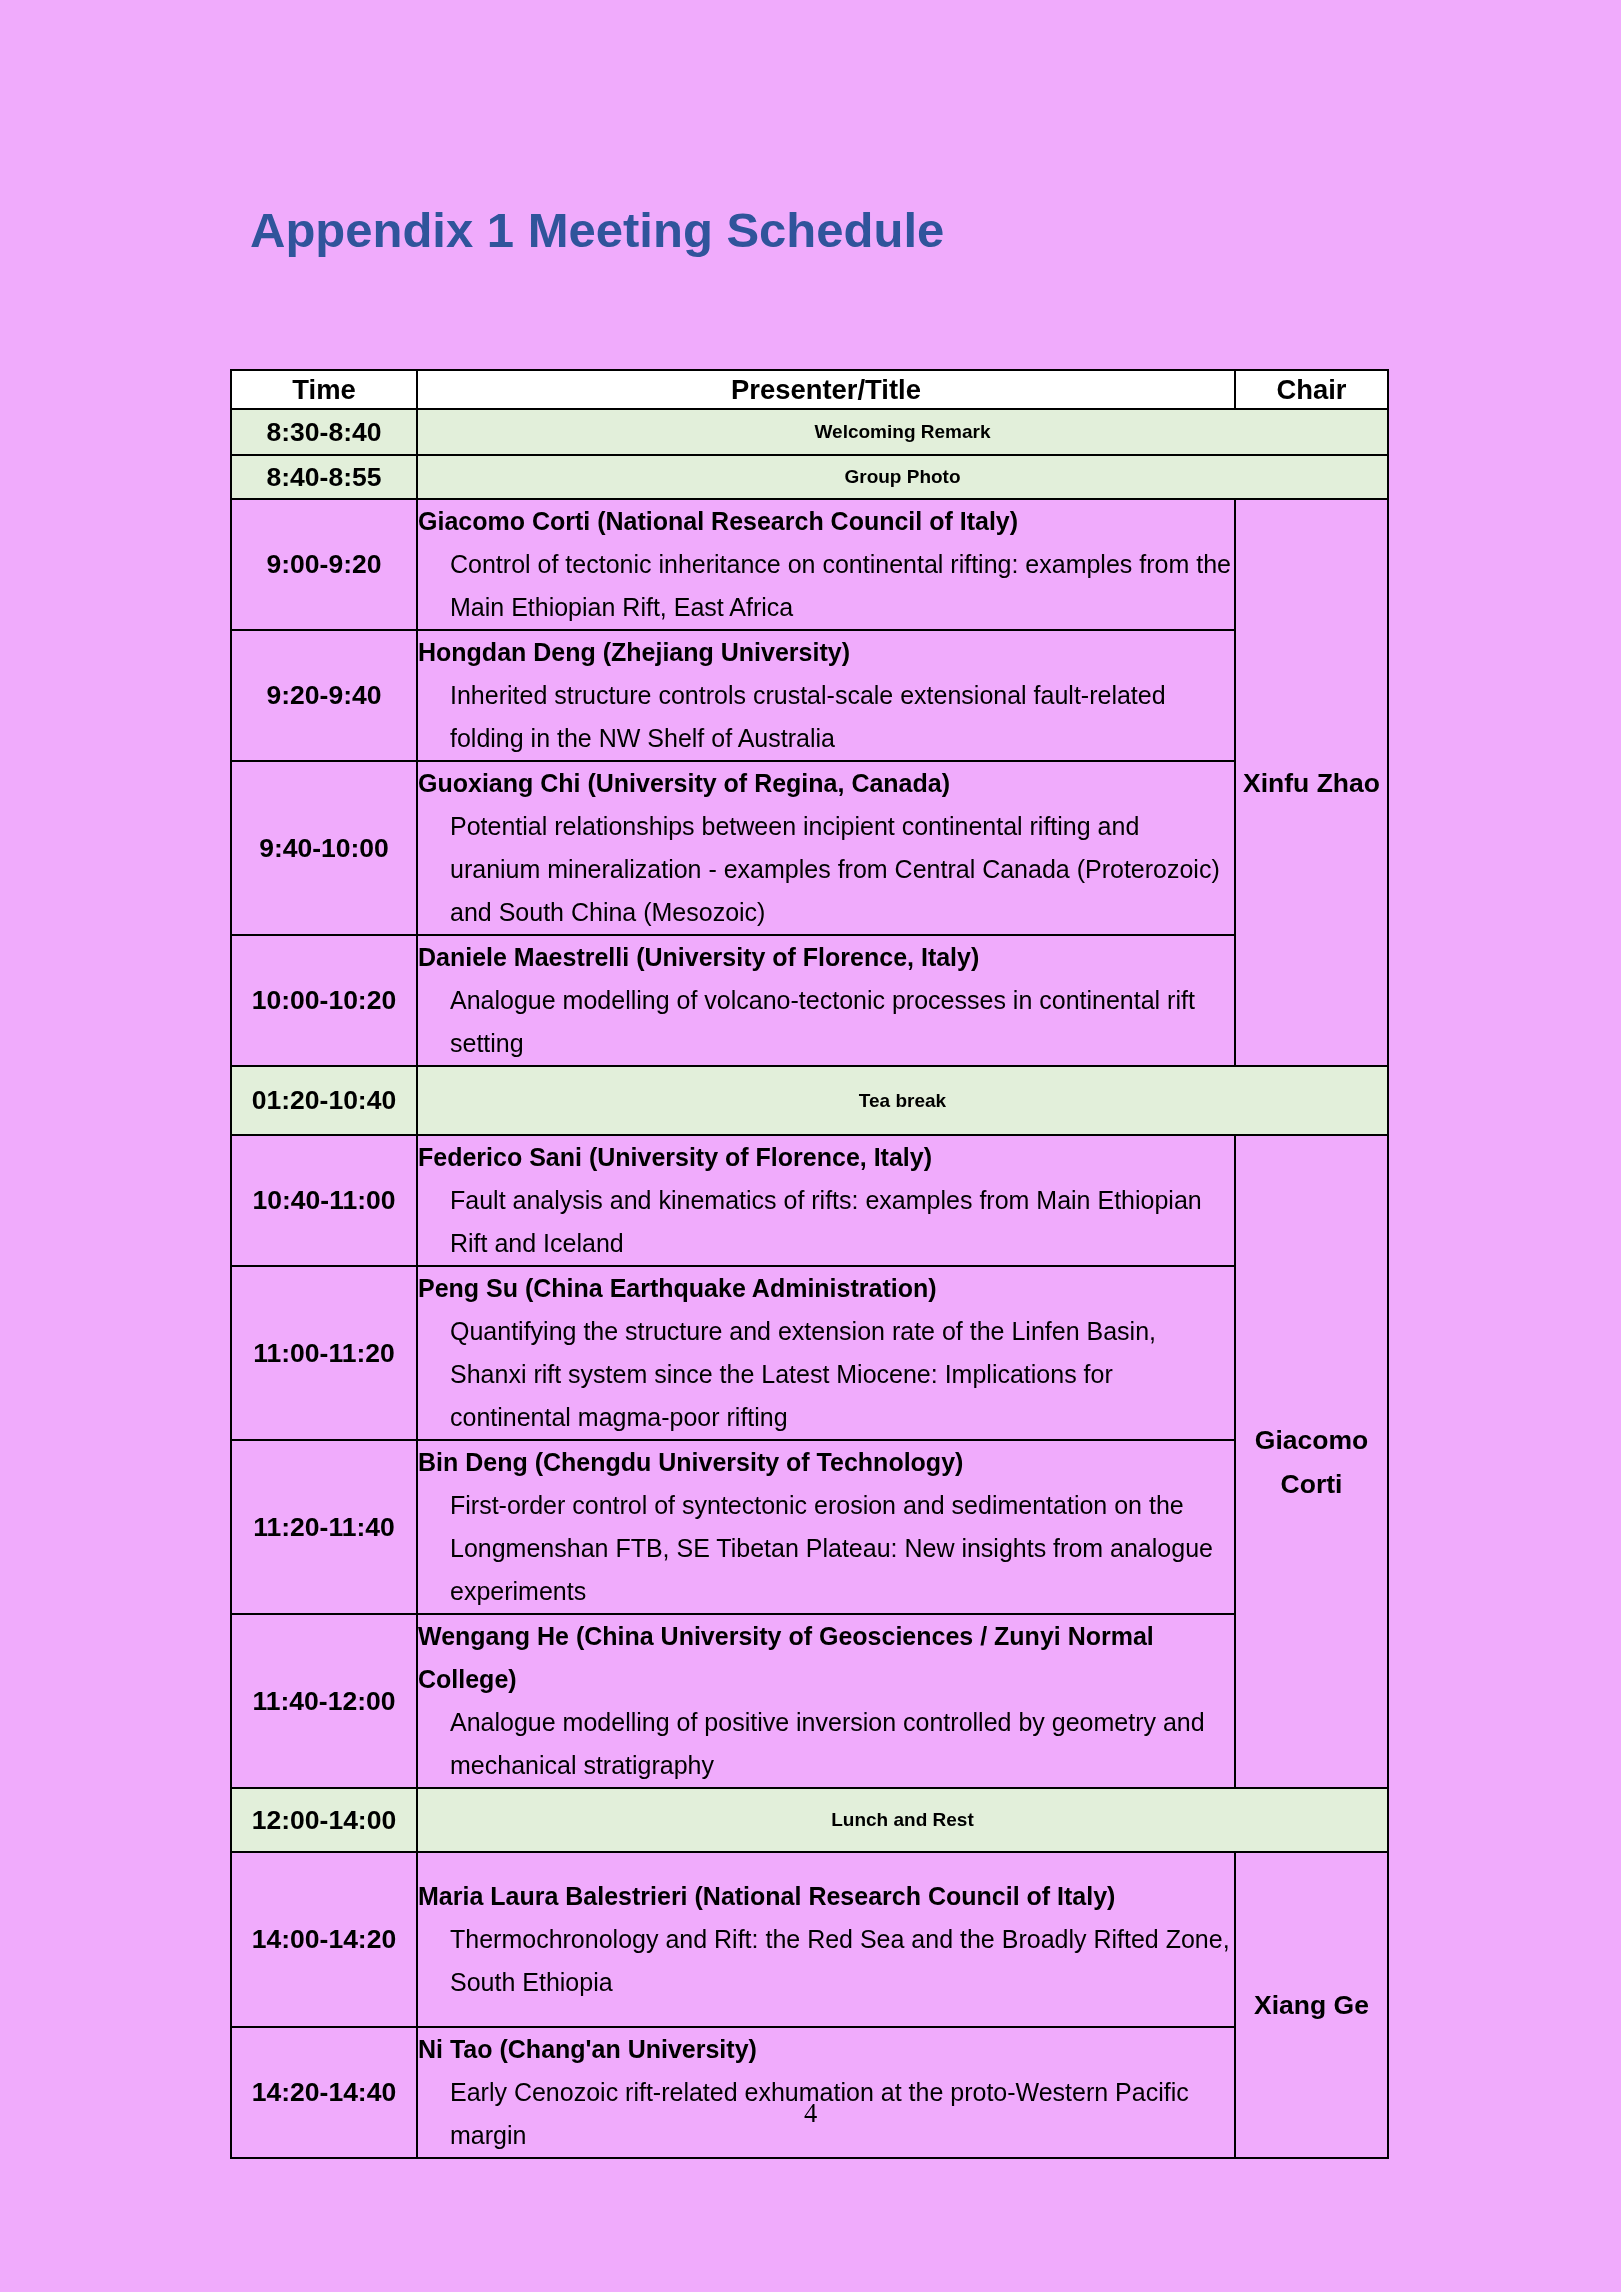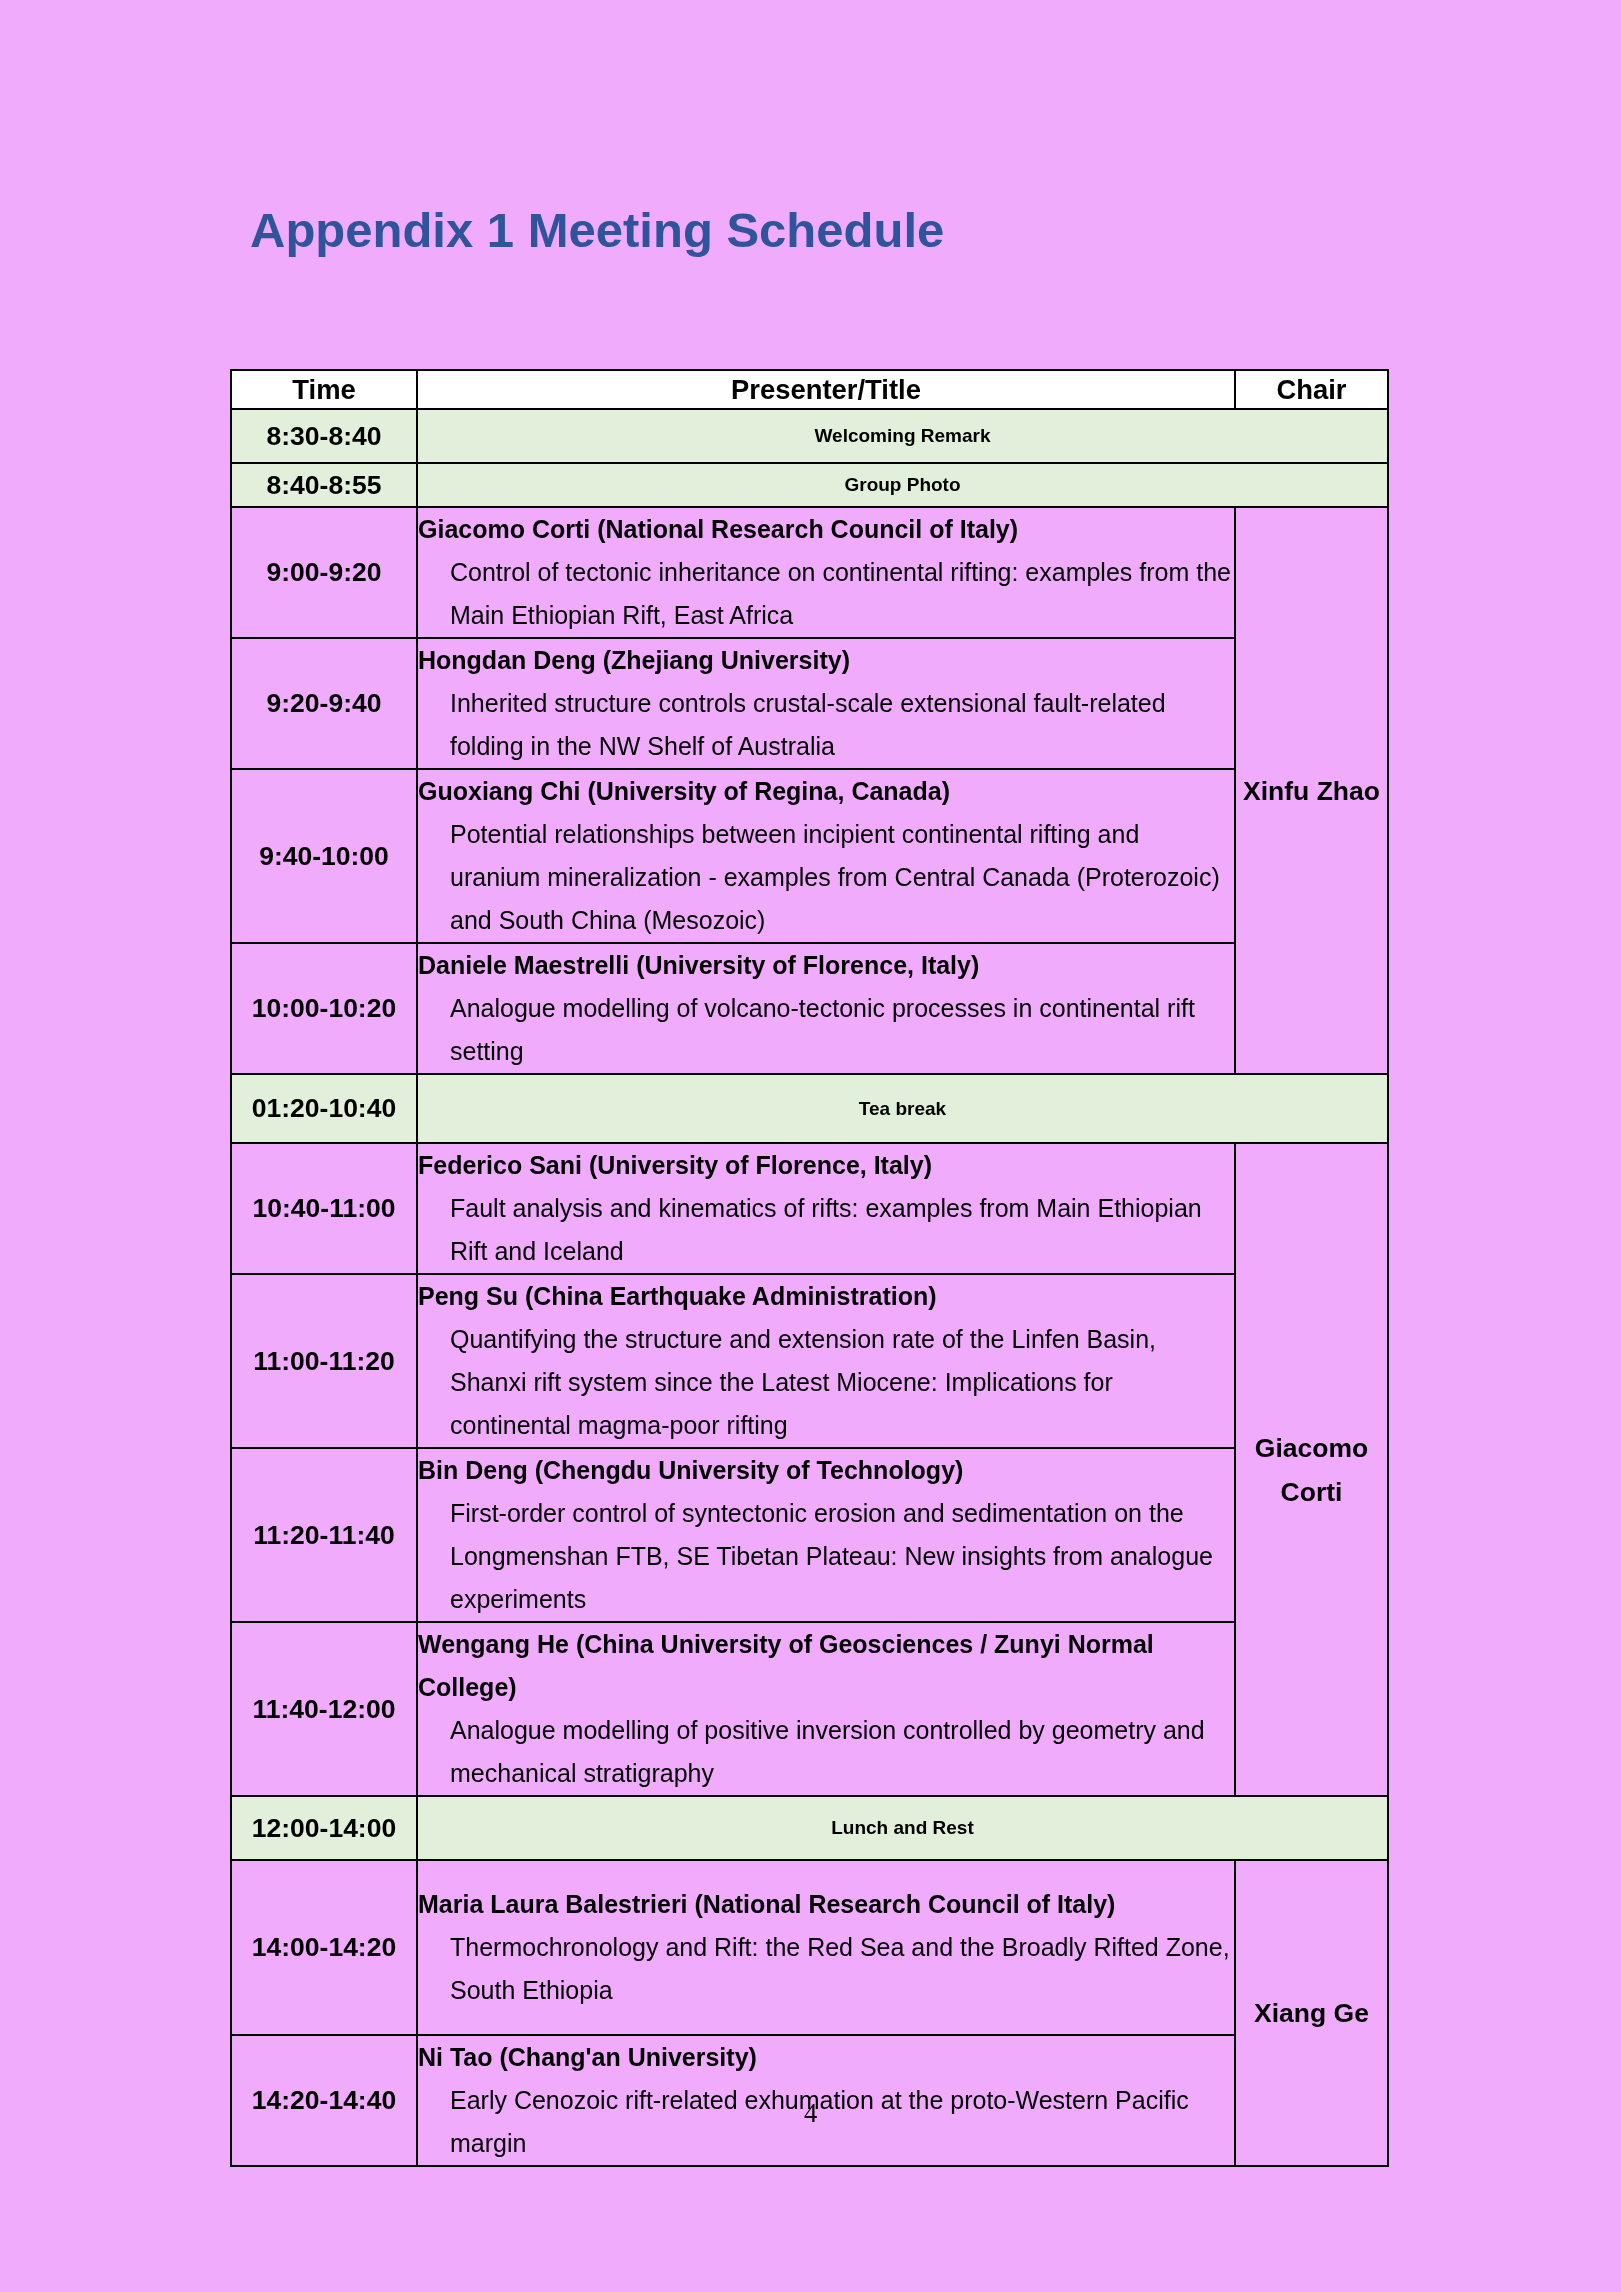--- a/index.html
+++ b/index.html
@@ -115,21 +115,21 @@
       <col style="width:153px">
     </colgroup>
 
     <tbody>
         <tr style="height:39px">
       <th class="hdr">Time</th>
       <th class="hdr">Presenter/Title</th>
       <th class="hdr">Chair</th>
     </tr>
 
-    <tr class="band" style="height:54px">
+    <tr class="band" style="height:46px">
       <td class="time">8:30-8:40</td>
       <td class="bandlabel" colspan="2">Welcoming Remark</td>
     </tr>
 
     <tr class="band" style="height:44px">
       <td class="time">8:40-8:55</td>
       <td class="bandlabel" colspan="2">Group Photo</td>
     </tr>
 
     <tr style="height:131px">

